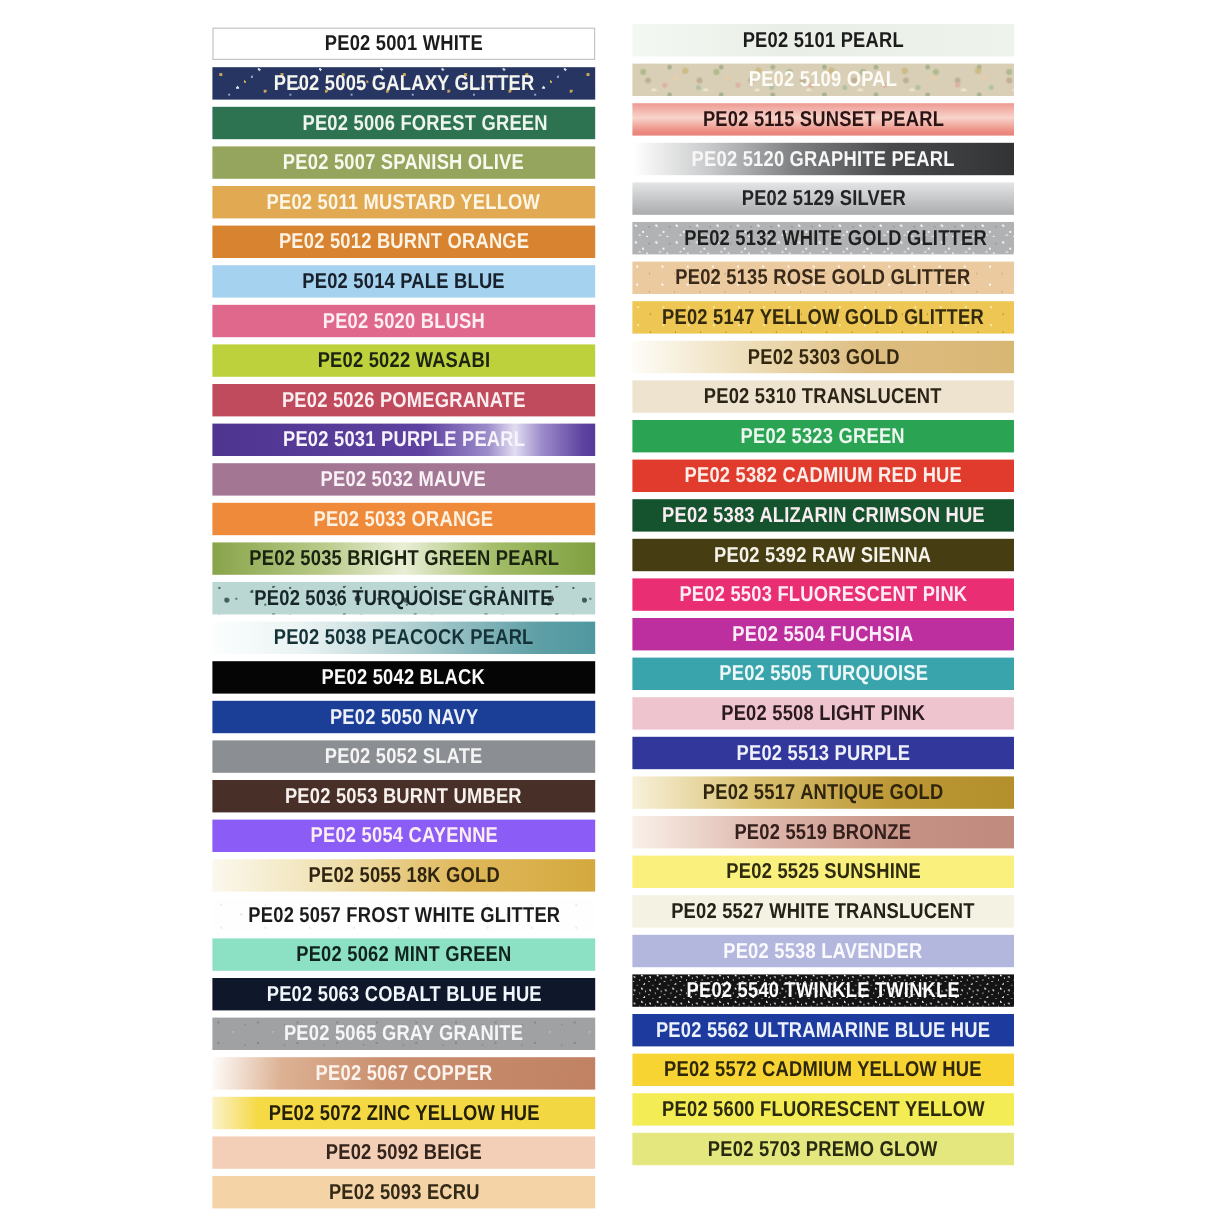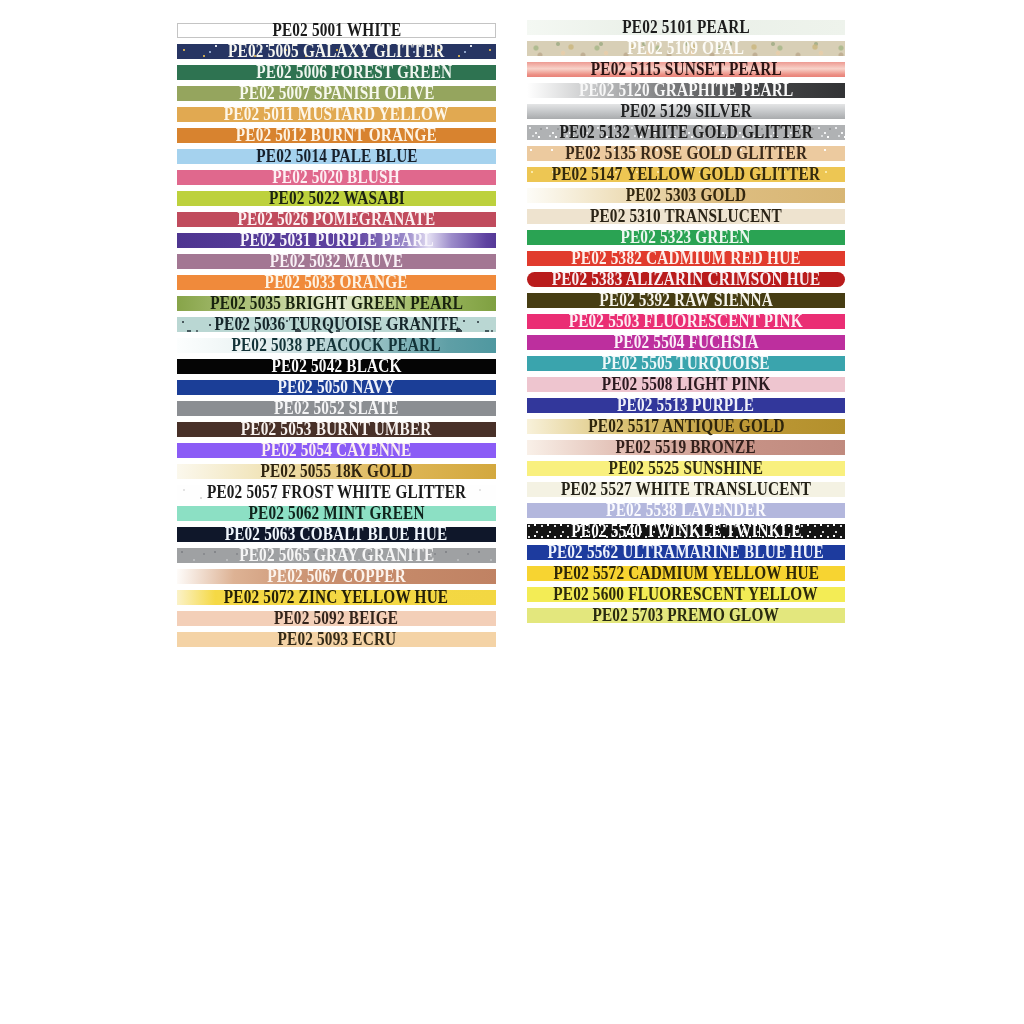--- a/index.html
+++ b/index.html
@@ -5,23 +5,23 @@
   html,body{margin:0;padding:0;}
   body{
     width:1024px;height:1024px;background:#ffffff;overflow:hidden;
     font-family:"Liberation Sans","DejaVu Sans",sans-serif;
   }
   .canvas{position:relative;width:1024px;height:1024px;background:#ffffff;}
   .col{position:absolute;}
   .col-left{top:23px;left:177px;width:319px;}
   .col-right{top:20px;left:527px;width:318px;}
   .swatch{
-    height:15px;margin-bottom:6px;position:relative;
+    height:27px;margin-bottom:6px;position:relative;
     display:flex;align-items:center;justify-content:center;
-    box-sizing:border-box;background-repeat:repeat;font-family:Liberation Serif, serif;
+    box-sizing:border-box;background-repeat:repeat;
   }
   .lbl{
     font-size:18px;font-weight:700;line-height:27px;white-space:nowrap;
     letter-spacing:0.2px;transform:scaleX(0.85);transform-origin:center;
   }
 
   
   .pat-galaxy{
     background-image:
       radial-gradient(circle 1.3px at 7px 6px,  #c9a855 99%, transparent),
@@ -53,20 +53,21 @@
     background-size:33px 17px;
   }
   .pat-silver-glitter{
     background-image:
       radial-gradient(circle 1.0px at 3px 3px,  #e9eaec 99%, transparent),
       radial-gradient(circle 0.9px at 9px 8px,  #f2f3f4 99%, transparent),
       radial-gradient(circle 0.8px at 14px 4px, #97999b 99%, transparent),
       radial-gradient(circle 0.9px at 6px 11px, #dcdee0 99%, transparent),
       radial-gradient(circle 0.8px at 12px 12px,#ffffff 99%, transparent);
     background-size:17px 14px;
+    justify-content:flex-end;
   }
   .pat-twinkle{
     background-image:
       radial-gradient(circle 0.8px at 2px 2px,  #e0e0e0 99%, transparent),
       radial-gradient(circle 0.7px at 6px 5px,  #9a9a9a 99%, transparent),
       radial-gradient(circle 0.8px at 10px 8px, #cfcfcf 99%, transparent),
       radial-gradient(circle 0.7px at 4px 9px,  #787878 99%, transparent),
       radial-gradient(circle 0.7px at 11px 3px, #bdbdbd 99%, transparent),
       radial-gradient(circle 0.8px at 8px 1px,  #ffffff 99%, transparent),
       radial-gradient(circle 0.7px at 1px 6px,  #a8a8a8 99%, transparent);
@@ -229,21 +230,21 @@
       </div>
       <div class="swatch" style="background-color: rgb(238, 227, 207);">
         <span class="lbl" style="color: rgb(43, 36, 23);">PE02 5310 TRANSLUCENT</span>
       </div>
       <div class="swatch" style="background-color: rgb(42, 163, 83);">
         <span class="lbl" style="color: rgb(236, 247, 239);">PE02 5323 GREEN</span>
       </div>
       <div class="swatch" style="background-color: rgb(225, 59, 45);">
         <span class="lbl" style="color: rgb(253, 238, 234);">PE02 5382 CADMIUM RED HUE</span>
       </div>
-      <div class="swatch" style="background-color: #b91c1c; border-radius: 12px;">
+      <div class="swatch" style="background-color: #14532d;">
         <span class="lbl" style="color: rgb(249, 237, 241);">PE02 5383 ALIZARIN CRIMSON HUE</span>
       </div>
       <div class="swatch" style="background-color: rgb(70, 61, 19);">
         <span class="lbl" style="color: rgb(245, 243, 233);">PE02 5392 RAW SIENNA</span>
       </div>
       <div class="swatch" style="background-color: rgb(234, 46, 116);">
         <span class="lbl" style="color: rgb(253, 237, 243);">PE02 5503 FLUORESCENT PINK</span>
       </div>
       <div class="swatch" style="background-color: rgb(189, 47, 158);">
         <span class="lbl" style="color: rgb(251, 238, 248);">PE02 5504 FUCHSIA</span>

